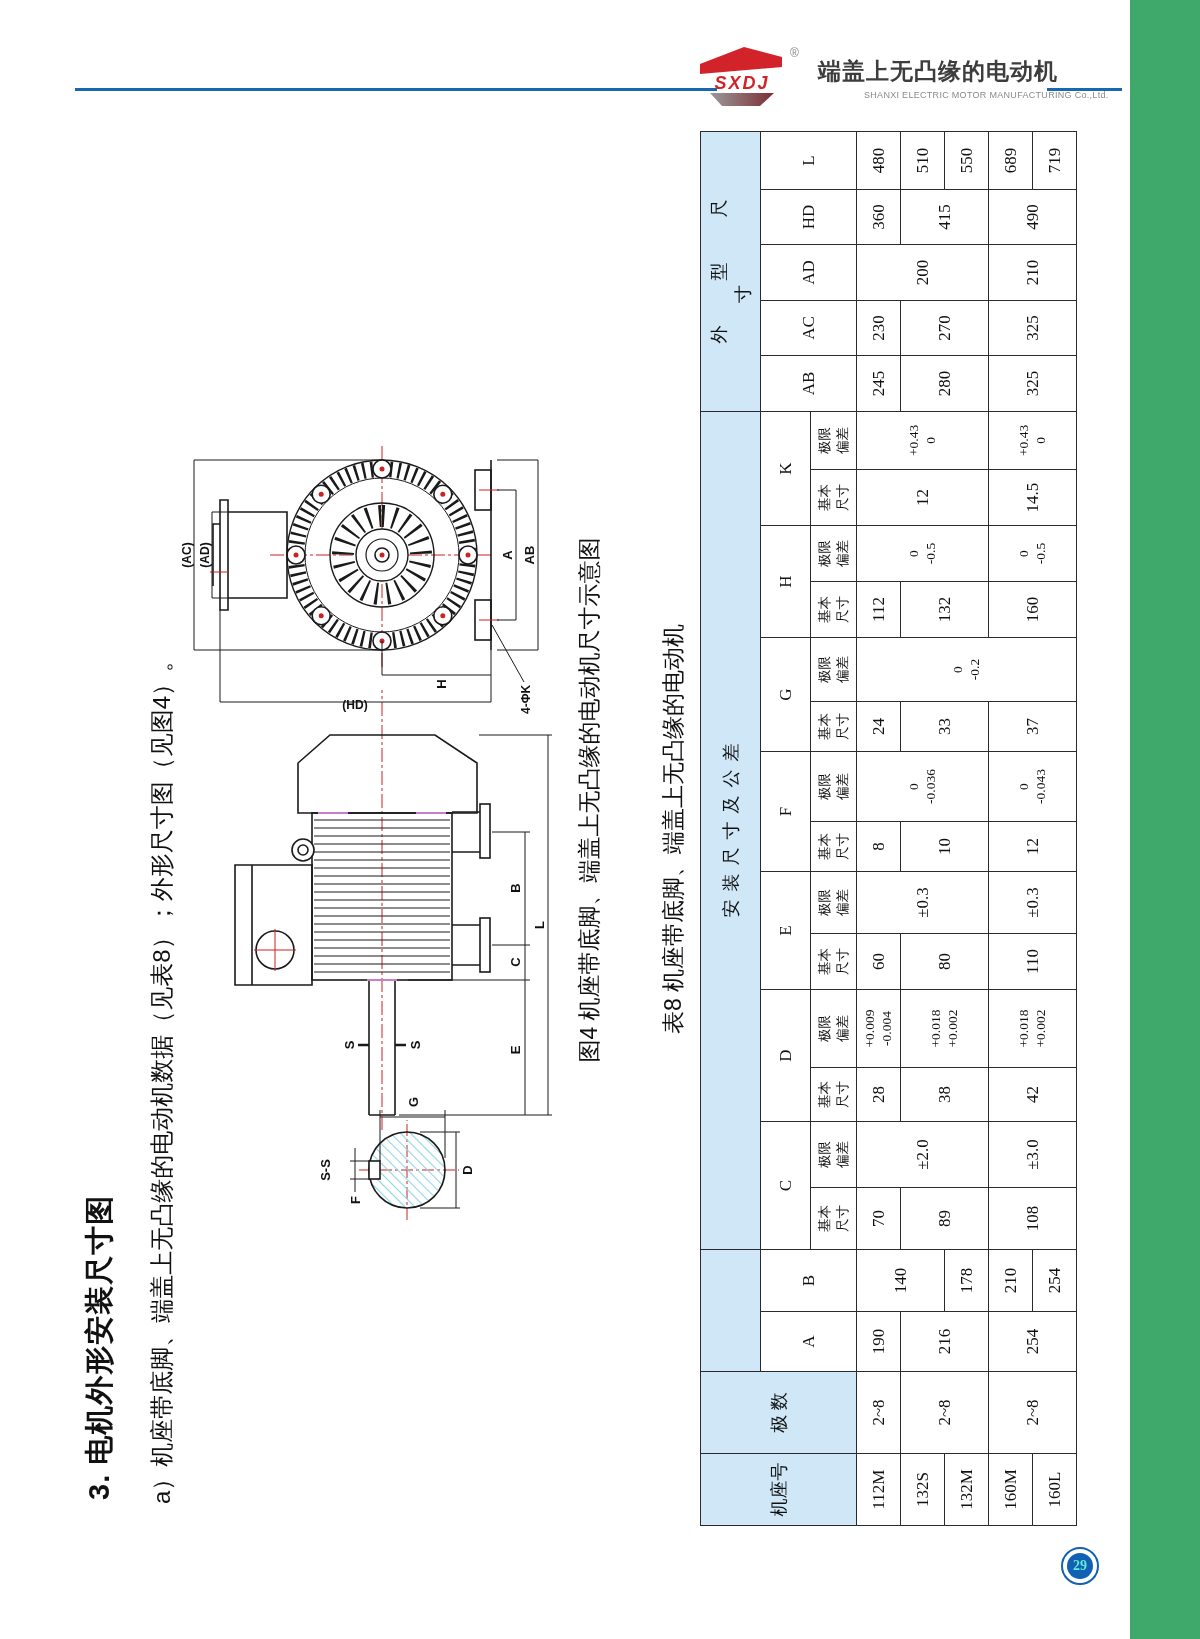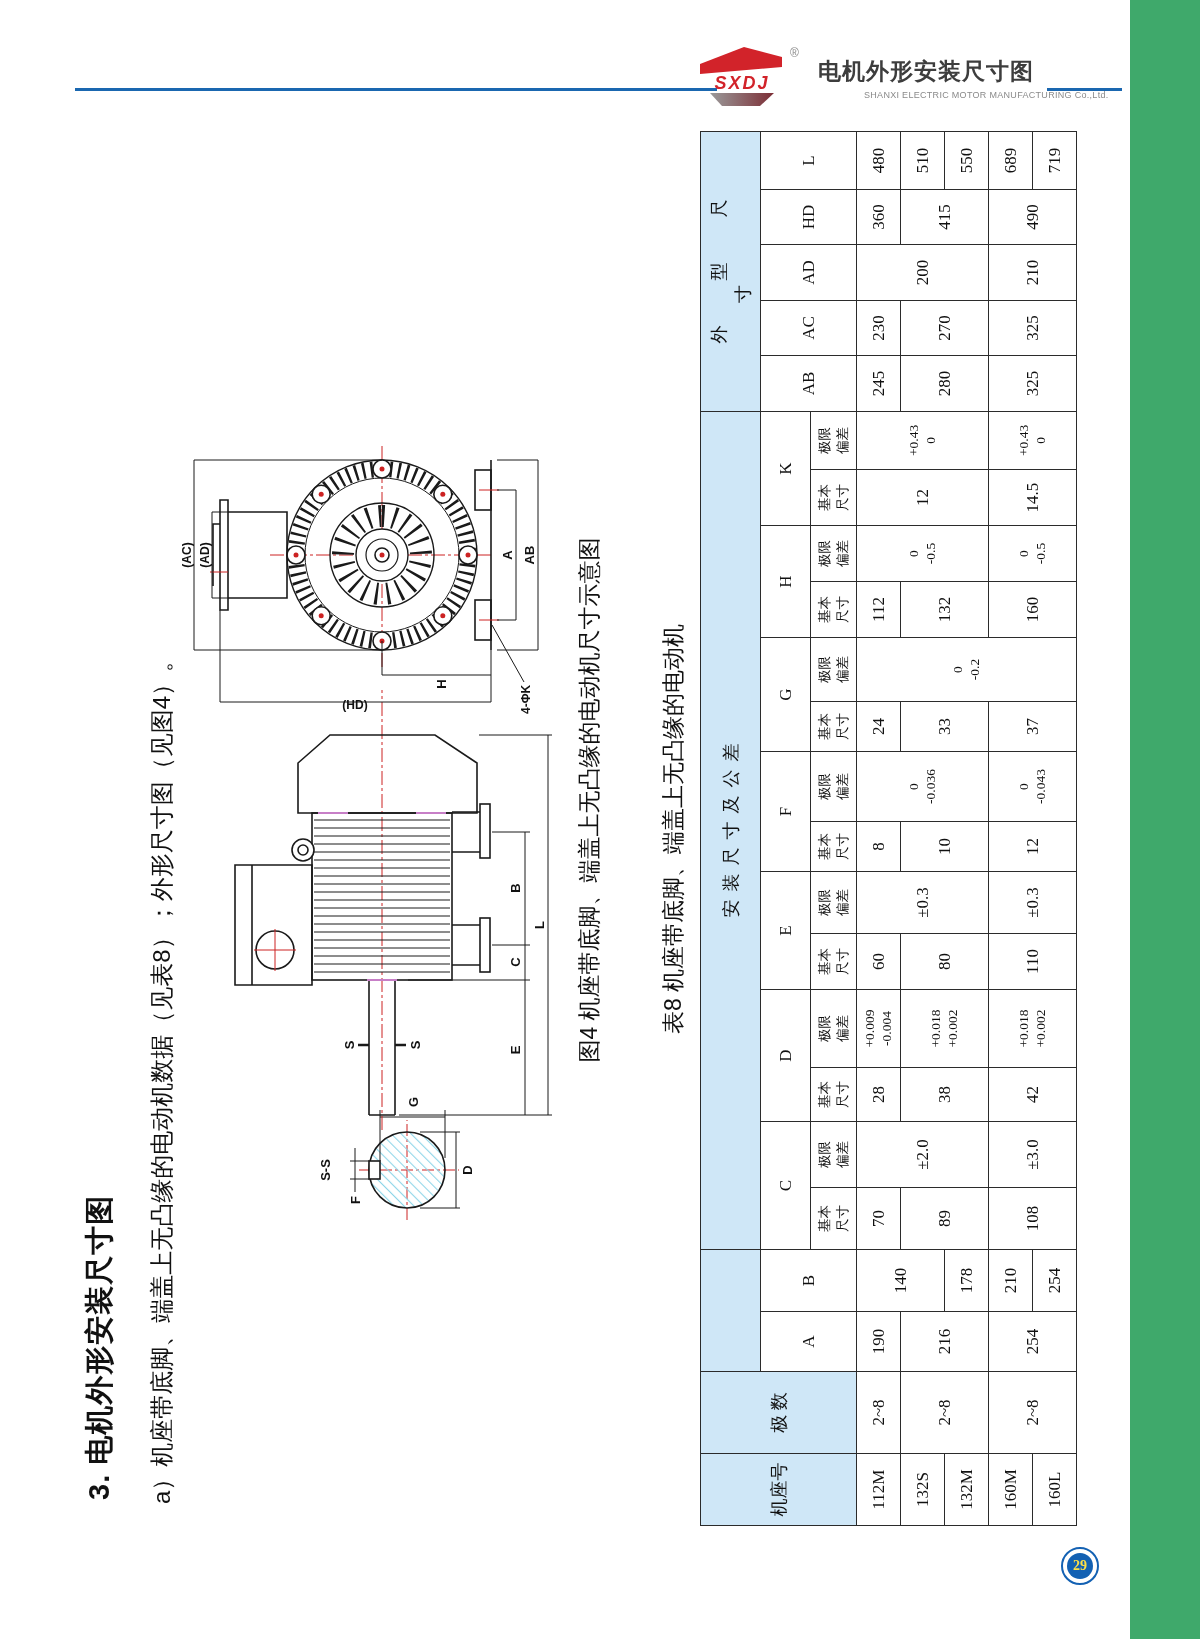--- a/index.html
+++ b/index.html
@@ -31,21 +31,21 @@
   tr.hr1{height:60px;font-size:18px;}
   tr.hr2{height:50px;font-size:17px;}
   tr.hr3{height:46px;font-size:13.5px;}
   tbody tr{height:44px;font-size:17px;}
   td.tol{font-size:13.5px;line-height:1.2;}
   th.sp-wide{letter-spacing:45px;text-indent:45px;}
   th.sp-med{letter-spacing:8px;text-indent:8px;}
 
   .badge{position:absolute;left:1061px;top:1547px;width:38px;height:38px;border:2px solid #1361B3;
          border-radius:50%;box-sizing:border-box;background:#fff;display:flex;align-items:center;justify-content:center;}
-  .badge-inner{width:26px;height:26px;border-radius:50%;background:#1361B3;color:#fde047;font-size:14px;
+  .badge-inner{width:26px;height:26px;border-radius:50%;background:#1361B3;color:#5eead4;font-size:14px;
          font-weight:bold;display:flex;align-items:center;justify-content:center;font-family:"Liberation Serif",serif;}
 
   .dim{font:bold 13px "Liberation Sans",sans-serif;fill:#111;}
   .dimsm{font:bold 12px "Liberation Sans",sans-serif;fill:#111;}
 </style>
 </head>
 <body>
 
 <div class="page">
 
@@ -59,21 +59,21 @@
       <linearGradient id="lg" x1="0" y1="0" x2="1" y2="0">
         <stop offset="0" stop-color="#9a9a9a"></stop>
           <stop offset="1" stop-color="#7c2d35"></stop>
       </linearGradient>
     </defs>
     <polygon points="2,18 46,1 84,11 84,21 2,28" fill="#D2232A"></polygon>
     <text x="44" y="43" font-size="18" font-style="italic" font-weight="bold" fill="#D2232A" text-anchor="middle" letter-spacing="2" font-family="Liberation Sans, sans-serif">SXDJ</text>
     <polygon points="12,47 76,47 62,60 24,60" fill="url(#lg)"></polygon>
   </svg>
   <span class="reg">®</span>
-  <div class="cn">电机外形安装尺寸图</div>
+  <div class="cn">端盖上无凸缘的电动机</div>
   <div class="en">SHANXI ELECTRIC MOTOR MANUFACTURING Co.,Ltd.</div>
 
   <div class="rot">
 
     <div class="sec-title">3. 电机外形安装尺寸图</div>
     <div class="sec-sub">a）机座带底脚、端盖上无凸缘的电动机数据（见表8）；外形尺寸图（见图4）。</div>
 
     <svg class="drawing" width="850" height="385" viewBox="0 0 850 385">
       <defs>
         <pattern id="hatch" width="7" height="7" patternTransform="rotate(45)" patternUnits="userSpaceOnUse">

